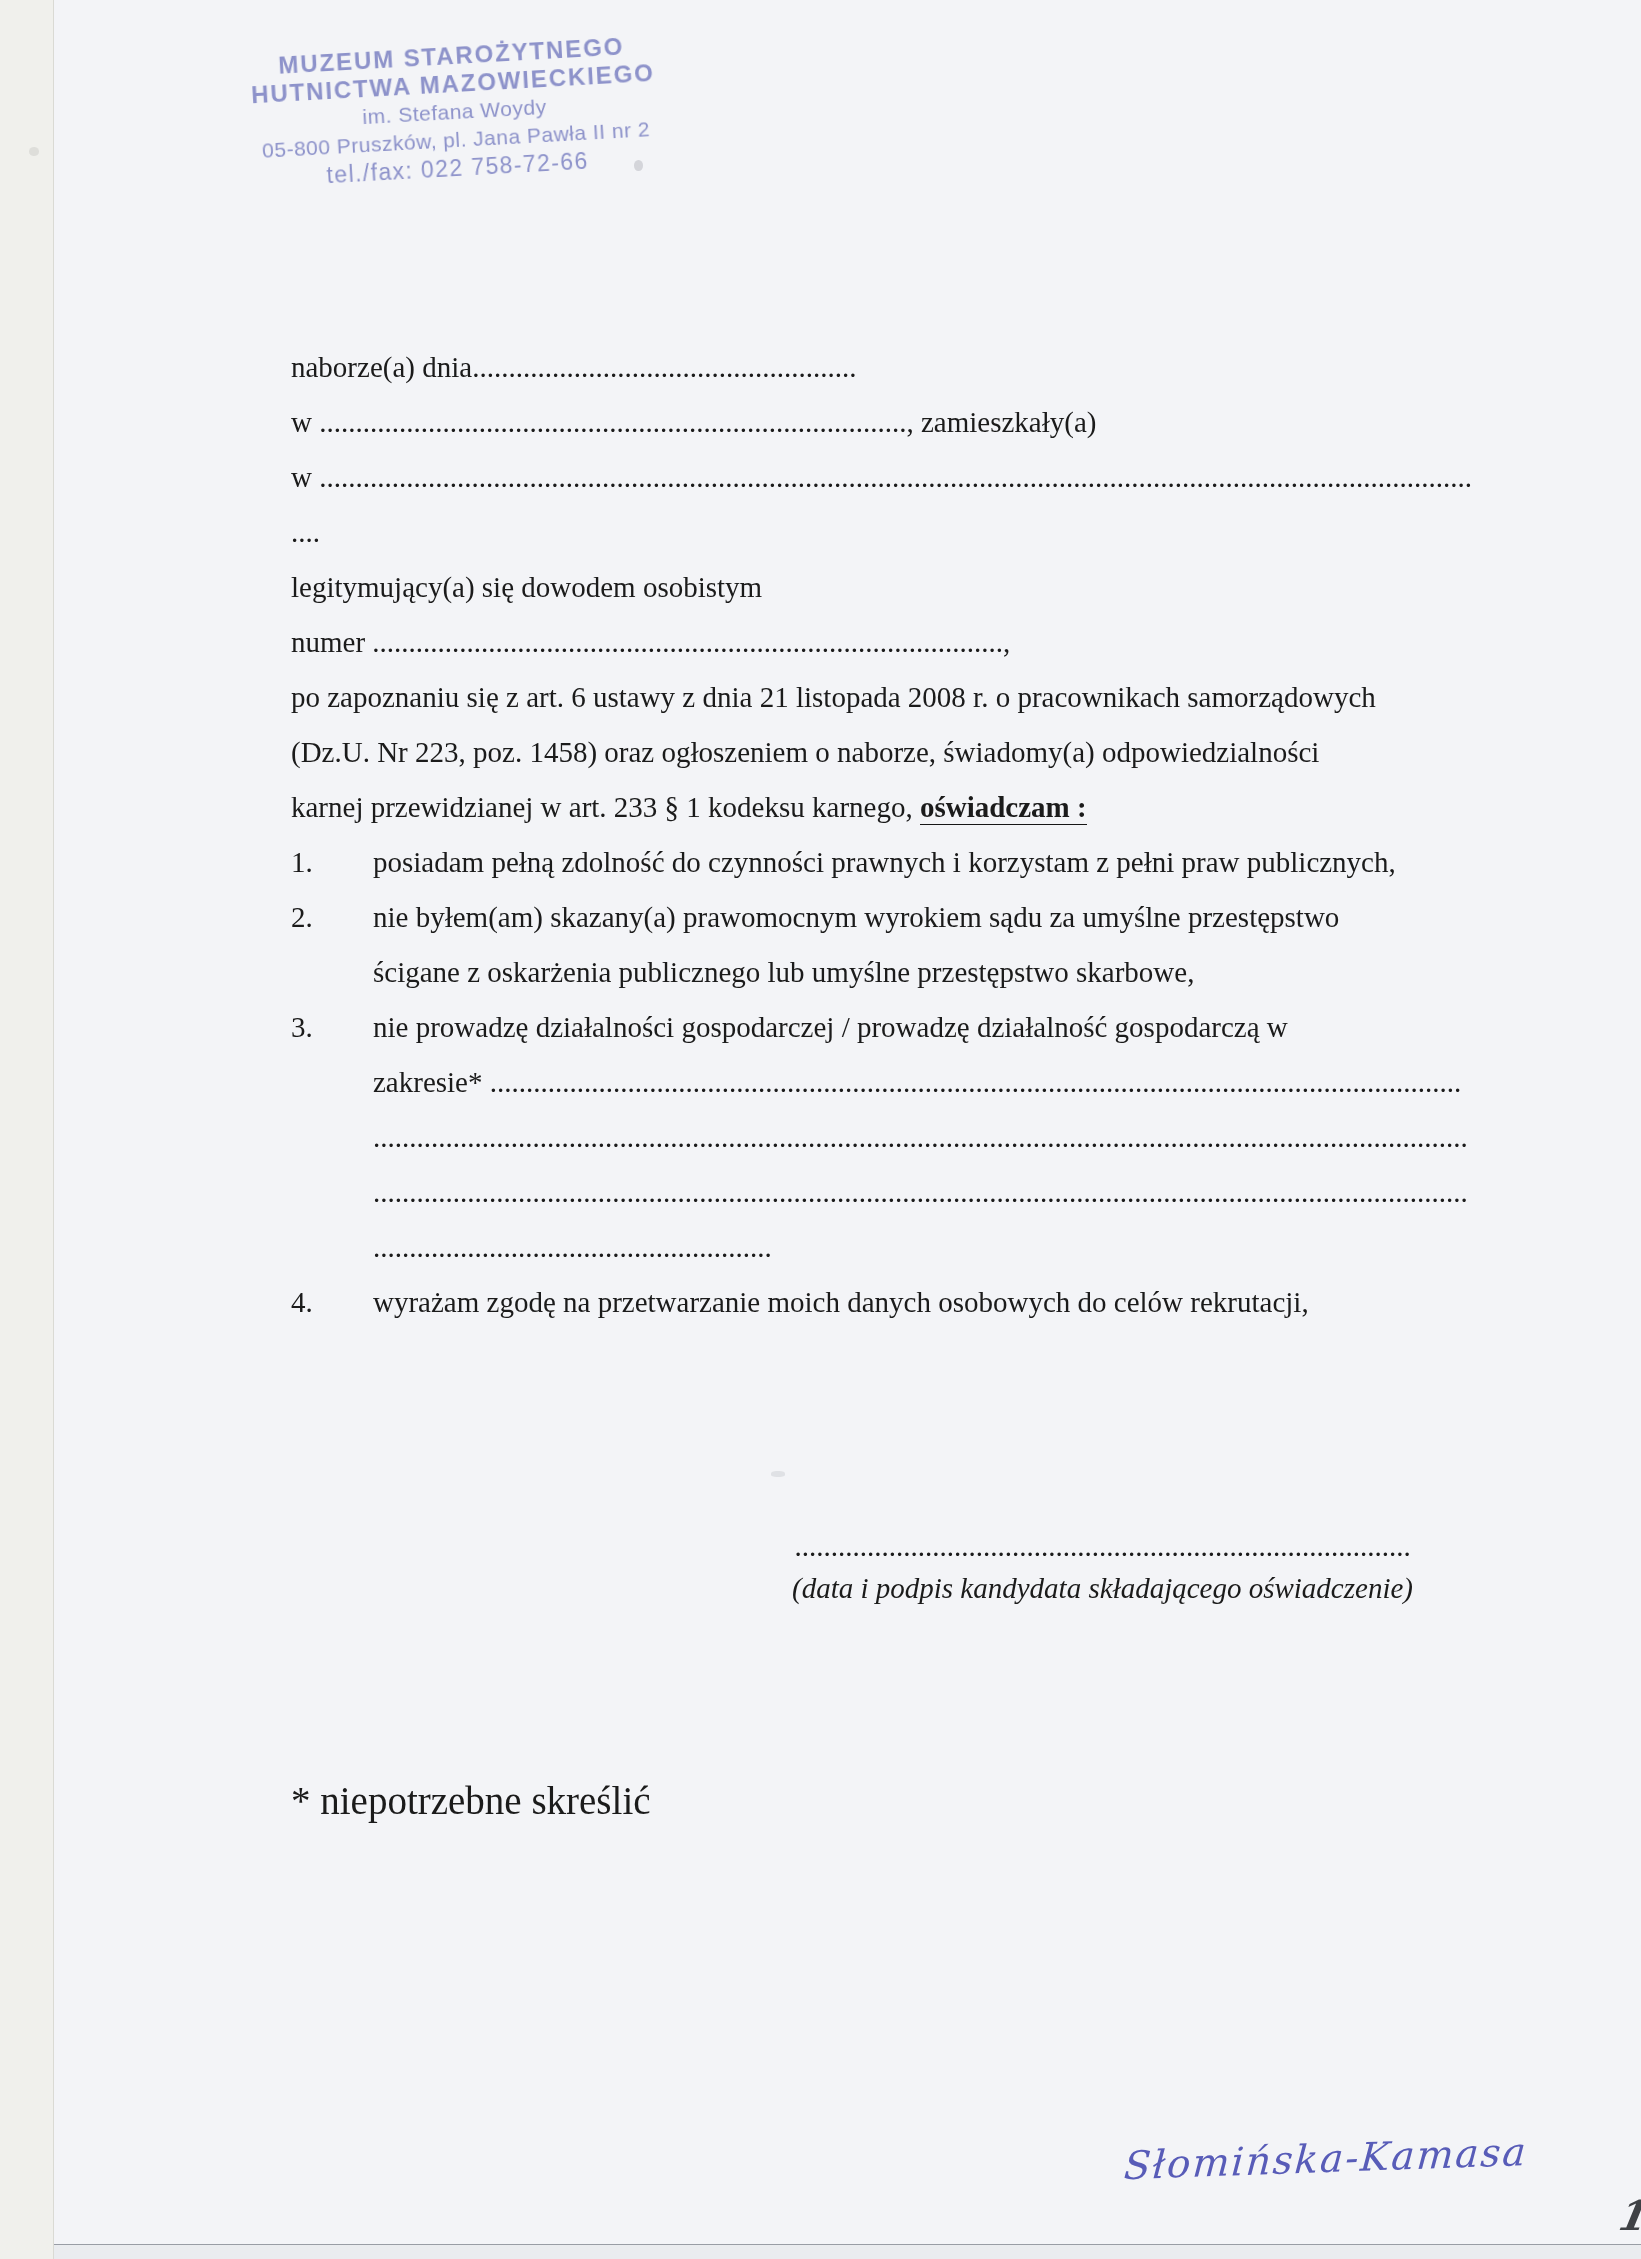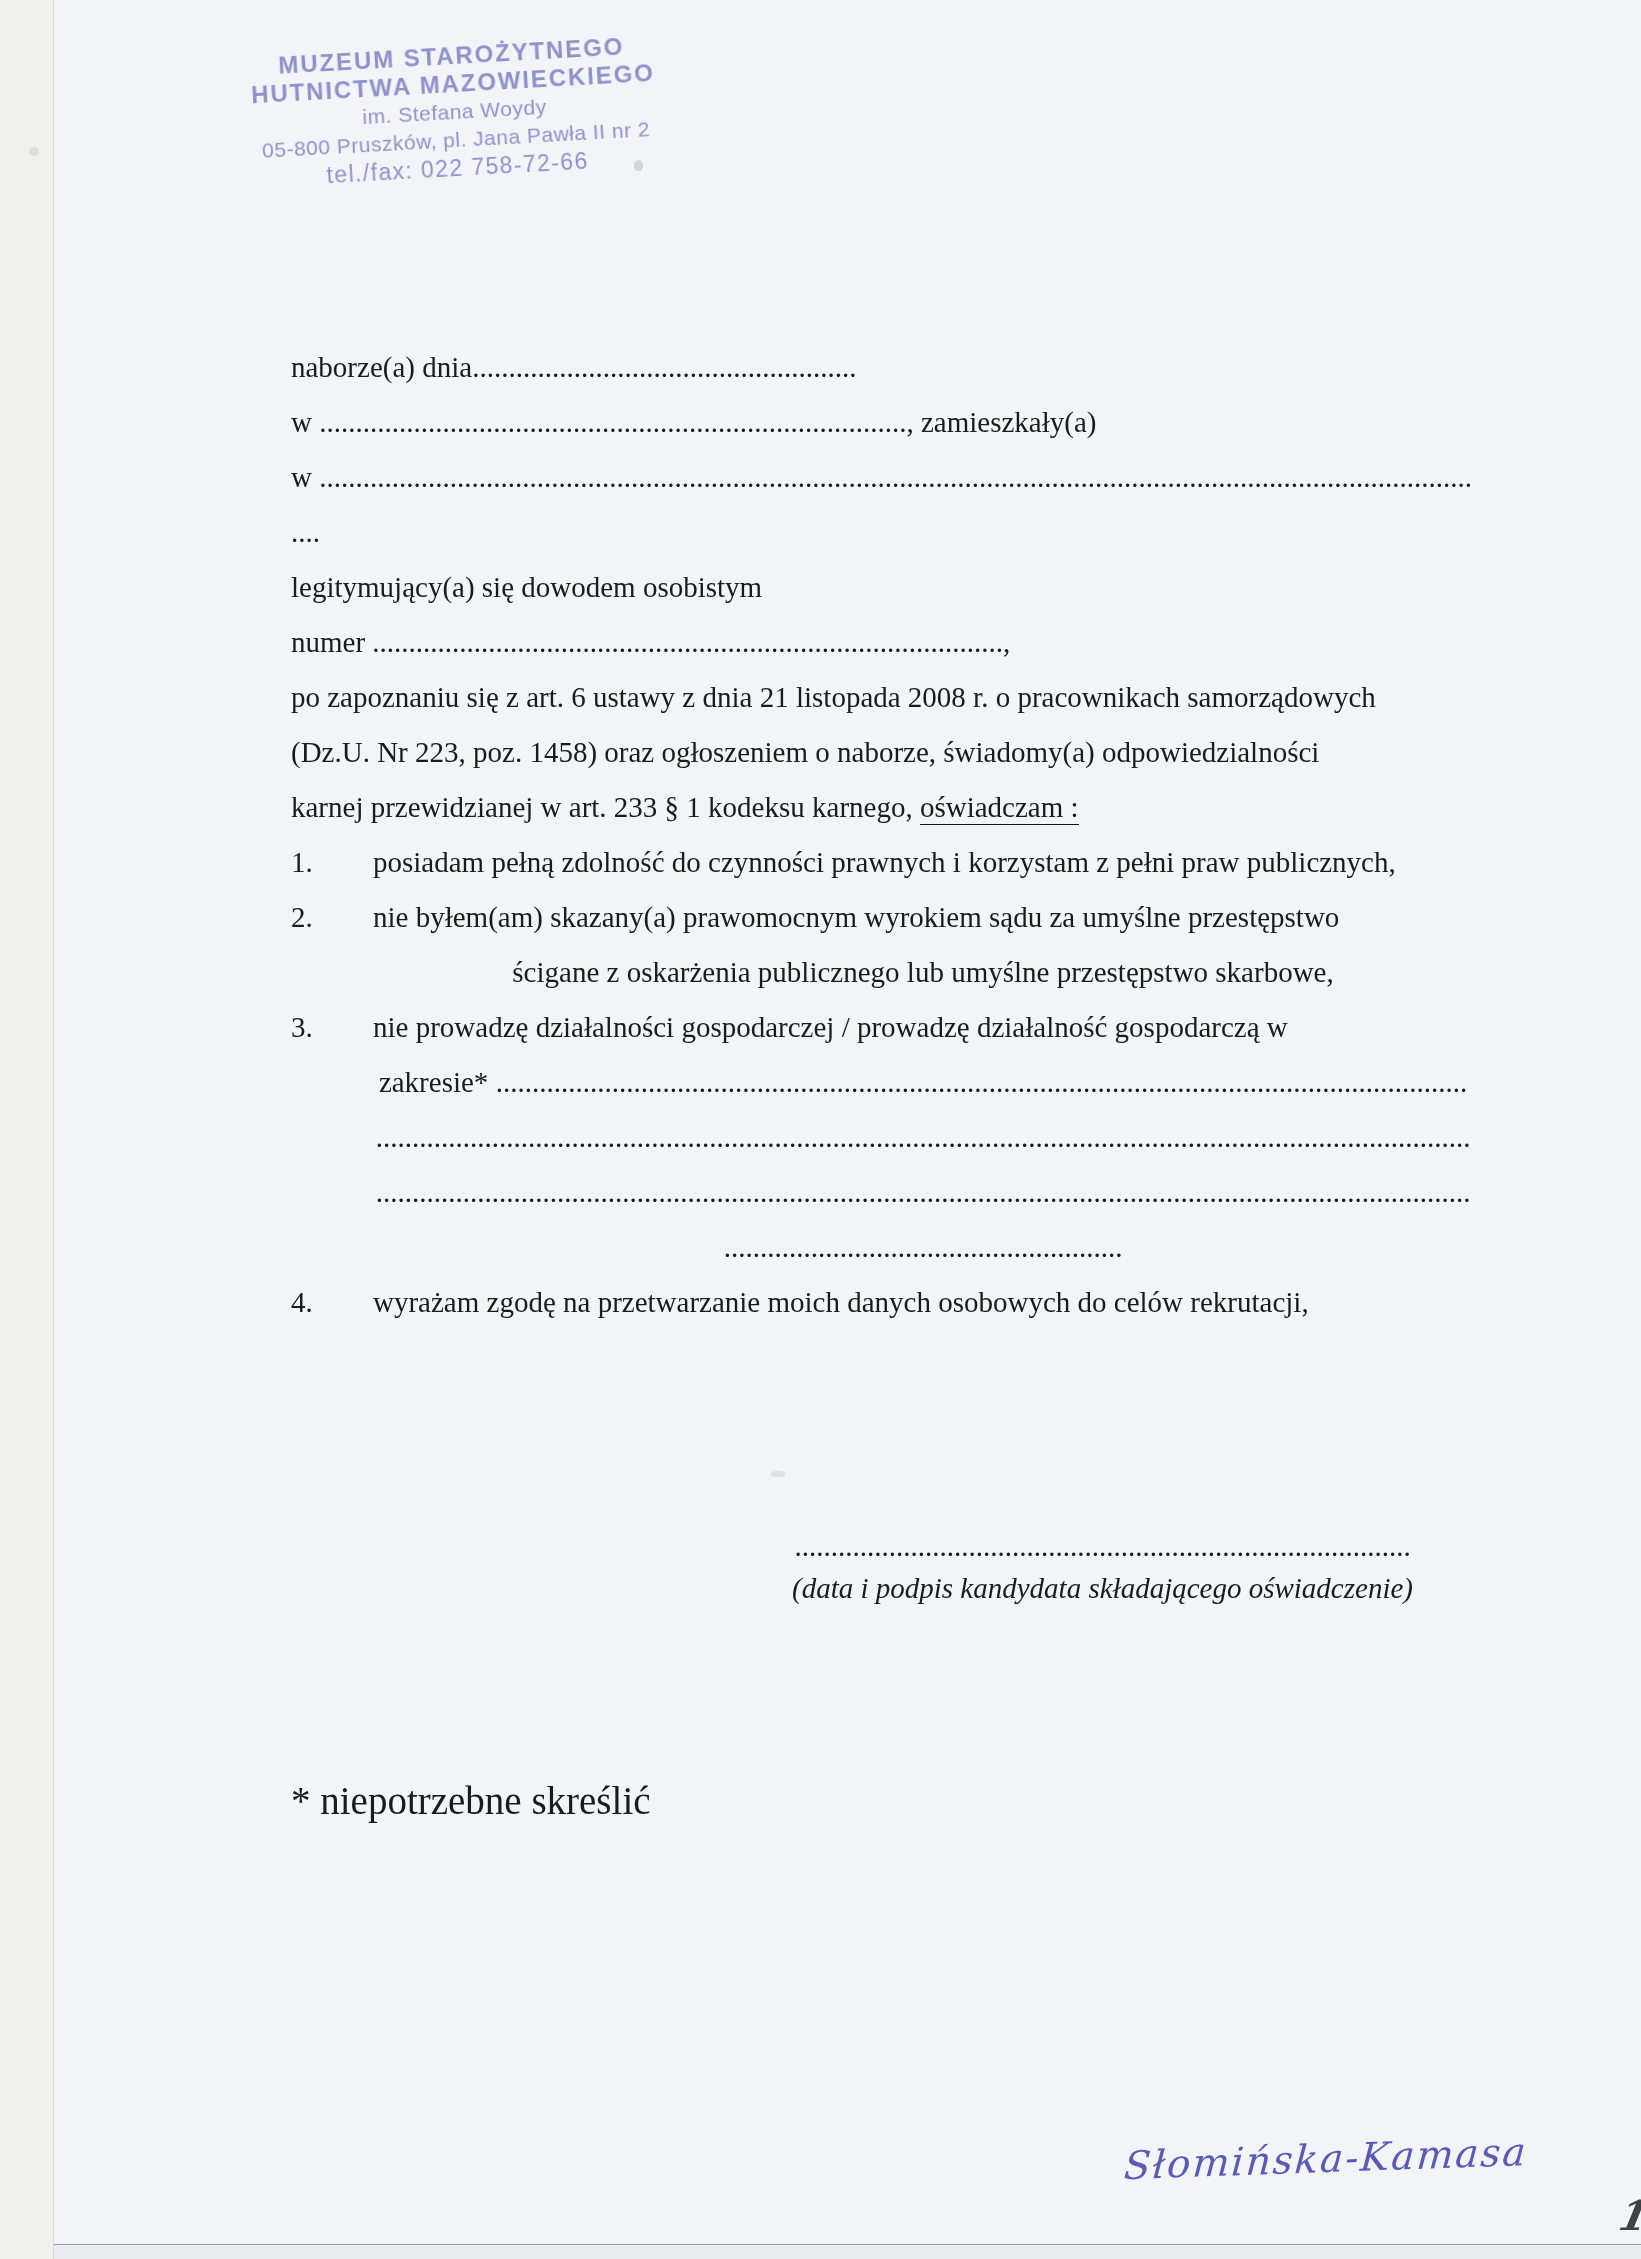--- a/index.html
+++ b/index.html
@@ -56,23 +56,23 @@
 
   .form-body{
     position:absolute;left:237px;top:340px;width:1182px;
     font-size:29px;
   }
   .line{
     height:55px;line-height:55px;
     white-space:nowrap;overflow:hidden;
   }
   .line .num{display:inline-block;width:82px;}
-  .line.cont{padding-left:82px;text-align:center;}
+  .line.cont{padding-left:82px;}
   .line .boldu{
-    font-weight:400;
+    font-weight:700;
     border-bottom:1.9px solid #161616;
     padding-bottom:1px;
   }
 
   .signature-area{
     position:absolute;left:676px;top:1527px;width:745px;
     text-align:center;font-size:29px;
   }
   .signature-area .sig-dots{
     white-space:nowrap;overflow:hidden;height:39px;line-height:39px;

